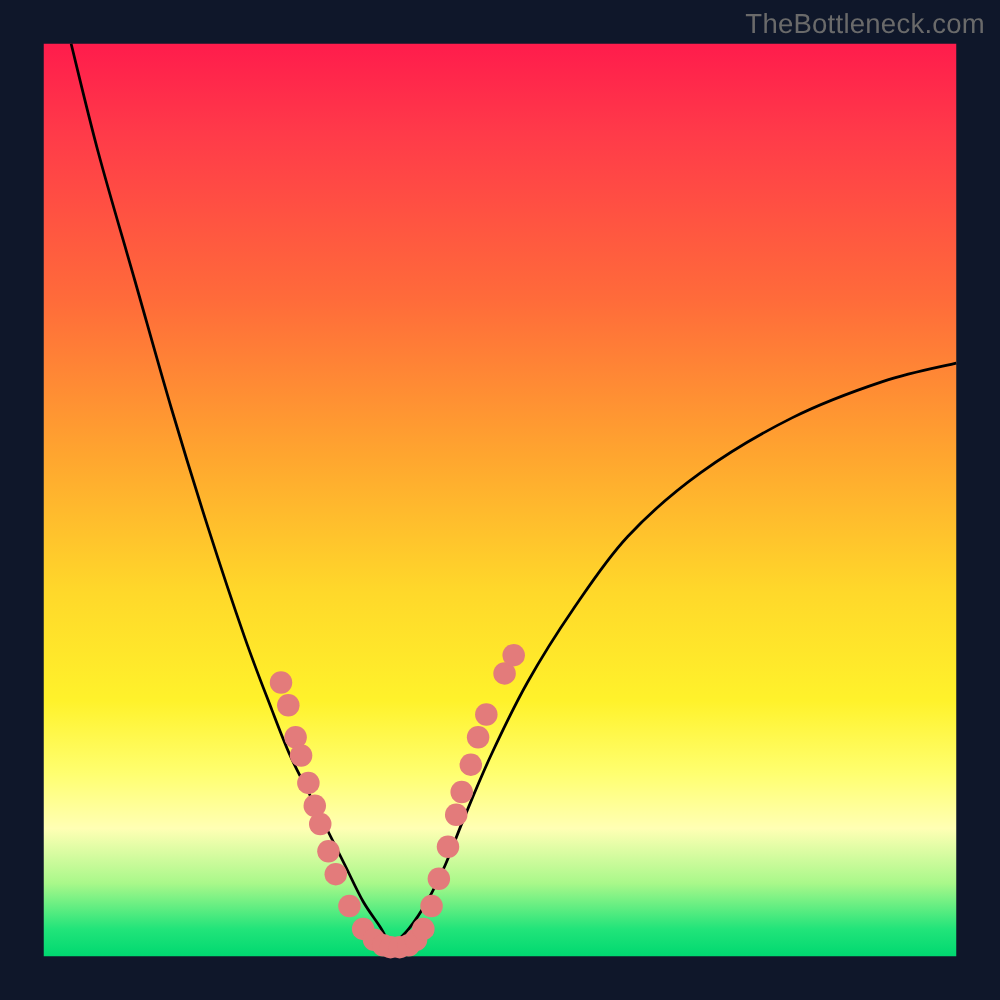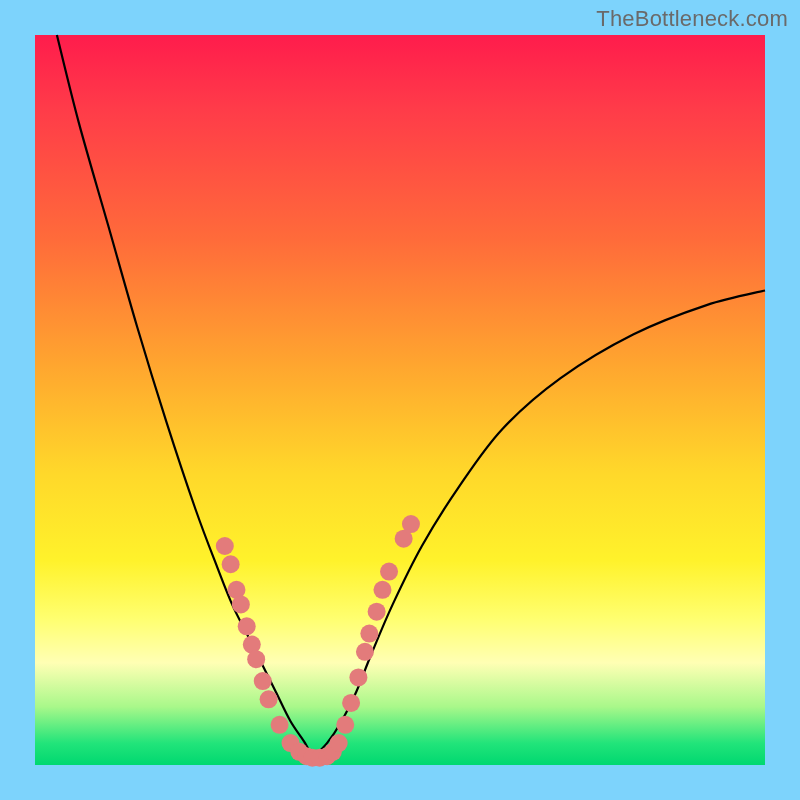--- a/index.html
+++ b/index.html
@@ -10,21 +10,21 @@
     background: #000;
     overflow: hidden;
     font-family: Arial, Helvetica, sans-serif;
   }
   .frame {
     position: absolute;
     left: 0;
     top: 0;
     width: 800px;
     height: 800px;
-    background: #7dd3fc;
+    background: #0f172a;
   }
   .plot-area {
     position: absolute;
     left: 35px;
     top: 35px;
     width: 730px;
     height: 730px;
     
     background: linear-gradient(
       to bottom,

